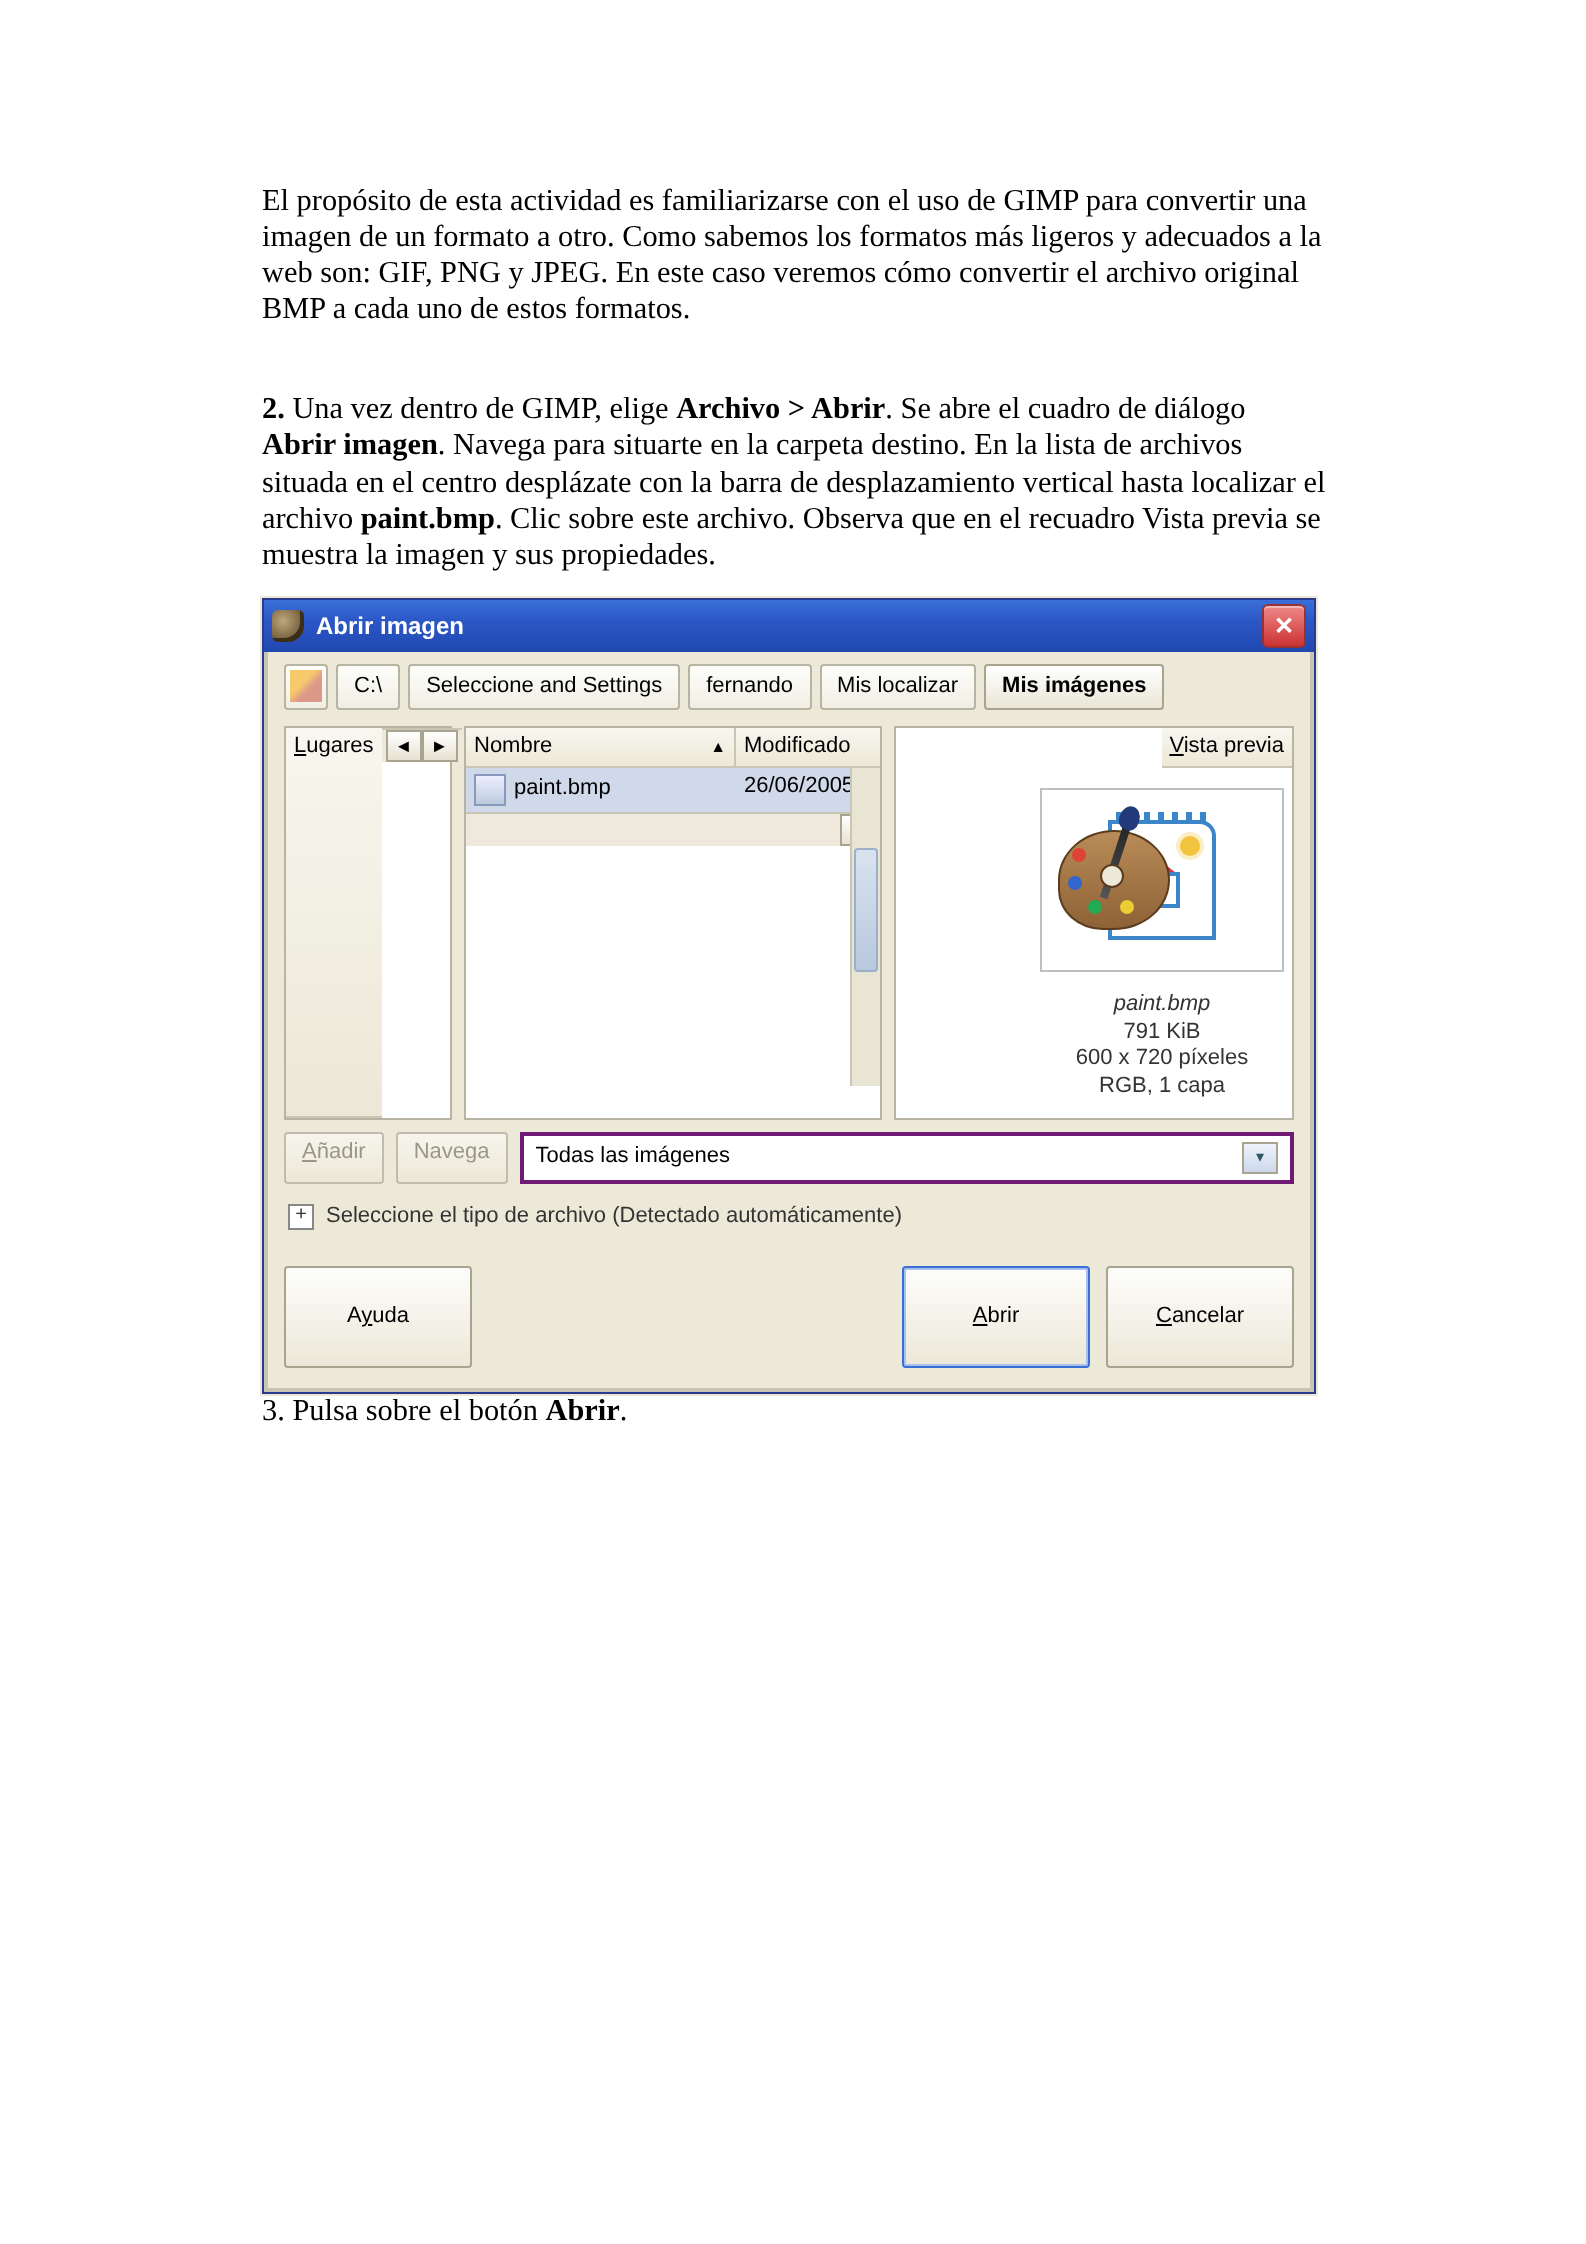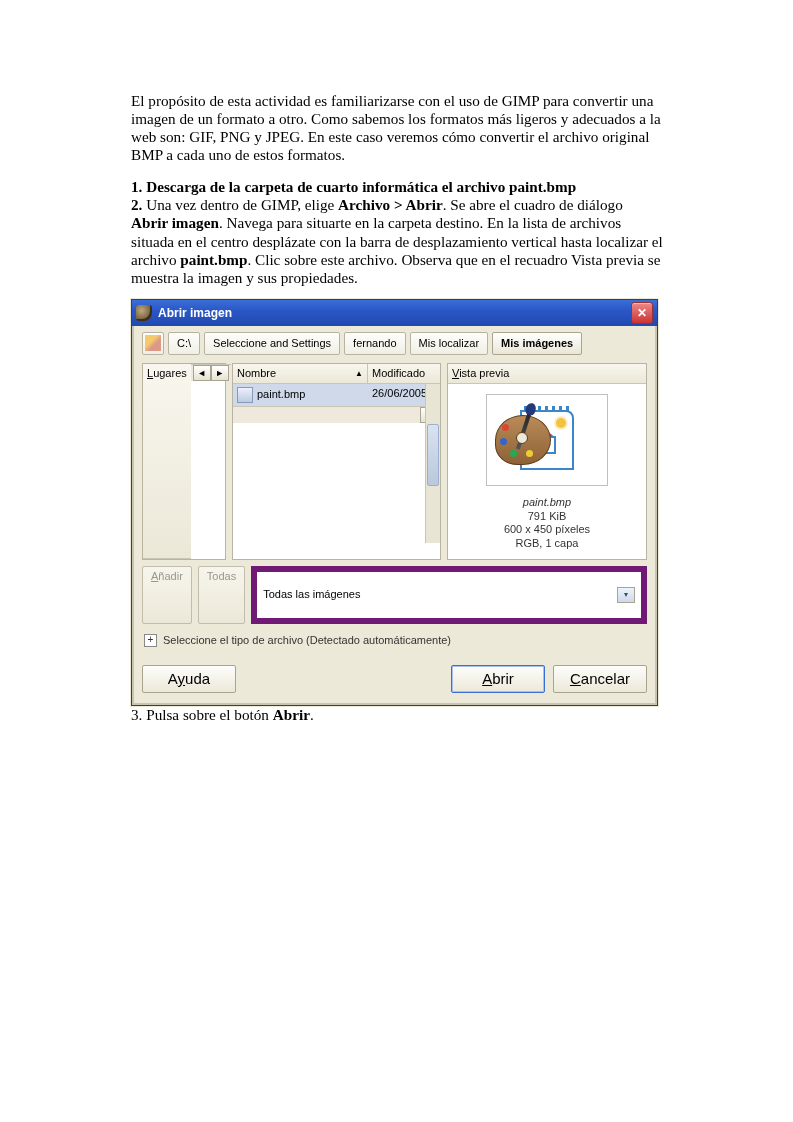--- a/index.html
+++ b/index.html
@@ -165,20 +165,21 @@
   .vsb-thumb{position:absolute;left:1px;right:1px;top:40px;height:60px;background:linear-gradient(#d9e3f0,#b9c8dd);border:1px solid #9cb0cc;border-radius:2px;}
   .filelist-bottom{height:16px;border-top:1px solid #cac6b6;background:#efe9dd;display:flex;justify-content:flex-end;align-items:center;padding-right:2px;}
 
   .preview {
     flex:1;
     border:1px solid #b8b4a4;
     background:#fff;
     box-sizing:border-box;
     display:flex; flex-direction:column;
     min-width: 200px;
+    align-items: flex-end;
   }
   .preview .col-header { }
   .preview-body{
     flex:1; display:flex; flex-direction:column; align-items:center; justify-content:flex-start;
     padding:10px 4px 8px 4px;
   }
   .thumb {
     width: 120px; height: 90px;
     border:1px solid #bfbfbf;
     background:#fff;
@@ -207,45 +208,45 @@
   .pv-meta div{line-height:1.25; font-style:normal;}
   .pv-meta .fname{font-style:italic;}
 
   
   .row2{display:flex; gap:6px; margin-top:6px;}
   .btn-small{
     border:1px solid #c0bcae; background:linear-gradient(#f7f5ec,#ece8d8);
     color:#9a968a; padding:3px 8px; font-size:11px; border-radius:2px;
   }
   .filter-box{
-    flex:1; background:#fff; border:6px solid #701a75; padding:15px 6px;
+    flex:1; background:#fff; border:2px solid #701a75; padding:3px 6px;
     display:flex; align-items:center; font-size:11px;
   }
   .filter-box .dd{margin-left:auto;width:16px;height:14px;border:1px solid #a8a490;background:linear-gradient(#eef3fb,#cdd9ec);display:flex;align-items:center;justify-content:center;font-size:8px;color:#356;}
 
   .expander{display:flex;align-items:center;gap:6px;margin:10px 2px 0 2px;font-size:11px;color:#333;}
   .plusbox{width:11px;height:11px;border:1px solid #888;background:#fff;display:flex;align-items:center;justify-content:center;font-size:10px;line-height:1;}
 
   .btn-row{display:flex; margin-top:18px; gap:8px;}
   .btn{
     border:1px solid #a8a490; background:linear-gradient(#fdfdfb,#ece8d8);
-    padding:4px 0; width:92px; text-align:center; font-size:15px; border-radius:2px;
+    padding:18px 0; width:92px; text-align:center; font-size:11px; border-radius:2px;
   }
   .btn.default{border:1px solid #3a6fd8; box-shadow:0 0 0 1px #a7c0ee inset;}
   .und{text-decoration:underline;}
 </style>
 </head>
 <body>
 
 <div class="page">
   <div class="body-text">
     <p>El propósito de esta actividad es familiarizarse con el uso de GIMP para convertir una imagen de un formato a otro. Como sabemos los formatos más ligeros y adecuados a la web son: GIF, PNG y JPEG. En este caso veremos cómo convertir el archivo original BMP a cada uno de estos formatos.</p>
 
     <p style="margin-bottom:12px;">
-      <b>1. Descarga de la carpeta de cuarto informática el archivo paint.bmp</b><br>
+      <br>
       <b>2.</b><span> Una vez dentro de GIMP, elige </span><b>Archivo &gt; Abrir</b><span>. Se abre el cuadro de diálogo </span><b>Abrir imagen</b><span>. Navega para situarte en la carpeta destino. En la lista de archivos situada en el centro desplázate con la barra de desplazamiento vertical hasta localizar el archivo </span><b>paint.bmp</b><span>. Clic sobre este archivo. Observa que en el recuadro Vista previa se muestra la imagen y sus propiedades.</span>
     </p>
 
     <div class="dlg">
       <div class="titlebar">
         <span class="gimp-ico"></span>
         <span class="title">Abrir imagen</span>
         <span class="spacer"></span>
         <span class="close-btn">✕</span>
       </div>
@@ -344,30 +345,30 @@
                   <span class="pd" style="left:6px;top:8px;background:#d43;"></span>
                   <span class="pd" style="left:4px;top:22px;background:#36c;"></span>
                   <span class="pd" style="left:14px;top:34px;background:#2a5;"></span>
                   <span class="pd" style="left:30px;top:34px;background:#ec3;"></span>
                   <div class="brush"></div>
                 </div>
               </div>
               <div class="pv-meta">
                 <div class="fname" style="font-style:italic;">paint.bmp</div>
                 <div>791 KiB</div>
-                <div>600 x 450 píxeles</div>
+                <div>600 x 720 píxeles</div>
                 <div>RGB, 1 capa</div>
               </div>
             </div>
           </div>
         </div>
 
         <div class="row2">
           <span class="btn-small"><span class="und">A</span><span>ñadir</span></span>
-          <span class="btn-small">Todas</span>
+          <span class="btn-small">Navega</span>
           <div class="filter-box">
             <span>Todas las imágenes</span>
             <span class="dd">▾</span>
           </div>
         </div>
 
         <div class="expander">
           <span class="plusbox">+</span>
           <span>Seleccione el tipo de archivo (Detectado automáticamente)</span>
         </div>

